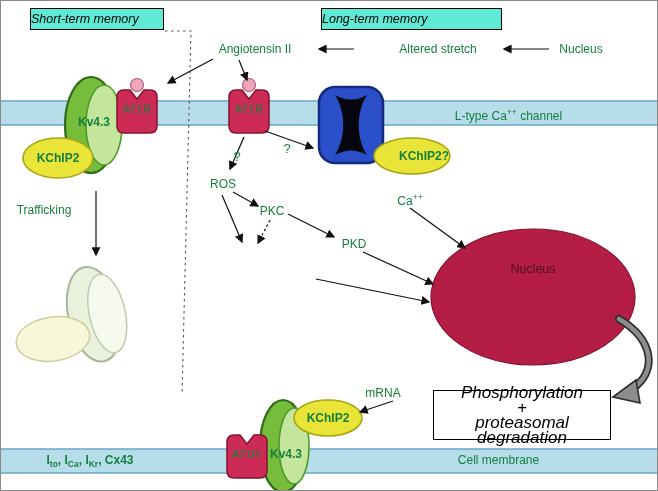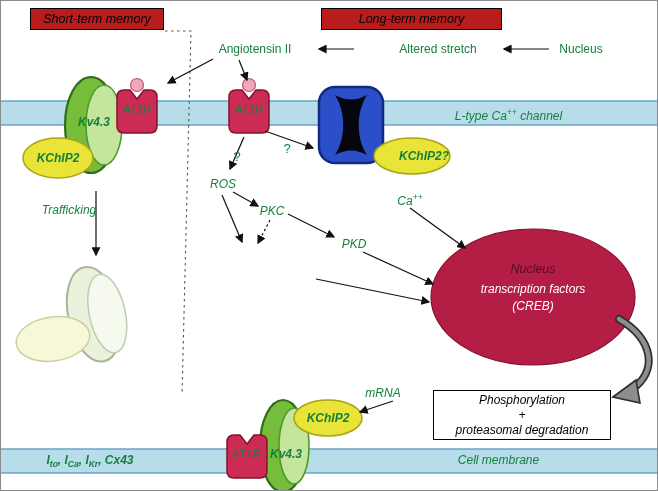--- a/index.html
+++ b/index.html
@@ -6,33 +6,33 @@
   .stage {
     position:relative; width:658px; height:491px; background:#ffffff;
     font-family:"Liberation Sans", sans-serif; overflow:hidden;
     border:1px solid #8a8a8a; box-sizing:border-box;
   }
   svg.layer { position:absolute; left:0; top:0; }
   .lbl {
     position:absolute; font-size:12px; line-height:14px; text-align:center;
     color:#15803d; white-space:nowrap;
   }
-  .it { font-style:italic; }
+  .it { }
   .b  { font-weight:bold; }
   .lbl sup { font-size:8.5px; }
   .lbl sub { font-size:8.5px; }
   .memory-box {
-    position:absolute; background:#b91c1c; border:1.6px solid #000;
-    display:flex; align-items:center; justify-content:center;
+    position:absolute; background:#5eead4; border:1.6px solid #000;
+    display:flex; align-items:center; justify-content:flex-start;
     font-size:12.5px; font-style:italic; box-sizing:border-box;
   }
   .proc-box {
     position:absolute; background:#fff; border:1.3px solid #000;
     display:flex; flex-direction:column; align-items:center; justify-content:center;
-    font-size:12px; font-style:italic; line-height:15px; box-sizing:border-box;
+    font-size:17px; font-style:italic; line-height:15px; box-sizing:border-box;
     text-align:center;
   }
   .nucleus-title { color:#4f0e26; font-size:12.5px; }
   .nucleus-lines { color:#ffffff; line-height:17px; }
 </style>
 </head>
 <body>
 
 <div class="stage">
 
@@ -129,36 +129,32 @@
 
   <div class="lbl it" style="left:415px;top:104px;width:185px;">
     <span>L-type Ca</span><sup>++</sup><span> channel</span>
   </div>
   <div class="lbl it b" style="left:65px;top:114px;width:56px;">Kv4.3</div>
   <div class="lbl it" style="left:116px;top:101px;width:40px;font-size:11.5px;">AT1R</div>
   <div class="lbl it" style="left:228px;top:101px;width:40px;font-size:11.5px;">AT1R</div>
   <div class="lbl it b" style="left:23px;top:150px;width:68px;">KChIP2</div>
   <div class="lbl it b" style="left:377px;top:148px;width:92px;">KChIP2?</div>
 
-  <div class="lbl it" style="left:27px;top:202px;width:82px;">Trafficking</div>
+  <div class="lbl it" style="left:2px;top:202px;width:82px;">Trafficking</div>
   <div class="lbl it" style="left:198px;top:176px;width:48px;">ROS</div>
   <div class="lbl" style="left:227px;top:149px;width:18px;font-size:13px;">?</div>
   <div class="lbl" style="left:277px;top:141px;width:18px;font-size:13px;">?</div>
   <div class="lbl it" style="left:249px;top:203px;width:44px;">PKC</div>
   <div class="lbl it" style="left:331px;top:236px;width:44px;">PKD</div>
   <div class="lbl it" style="left:384px;top:189px;width:50px;">
     <span>Ca</span><sup>++</sup>
   </div>
   <div class="lbl it" style="left:358px;top:385px;width:48px;">mRNA</div>
 
   <div class="lbl it nucleus-title" style="left:470px;top:261px;width:124px;">Nucleus</div>
-  <div class="lbl it nucleus-lines" style="left:436px;top:280px;width:192px;">
-    <div>transcription factors</div>
-    <div>(CREB)</div>
-  </div>
 
   <div class="proc-box" style="left:432px;top:389px;width:178px;height:50px;">
     <div>Phosphorylation</div>
     <div>+</div>
     <div>proteasomal degradation</div>
   </div>
 
   <div class="lbl it" style="left:415px;top:452px;width:165px;">Cell membrane</div>
   <div class="lbl it b" style="left:30px;top:452px;width:118px;">
     <span><span></span><span>I</span><sub>to</sub></span><span><span>, </span><span>I</span><sub>Ca</sub></span><span><span>, </span><span>I</span><sub>Kr</sub></span><span><span>, </span><span>Cx43</span><sub></sub></span>

